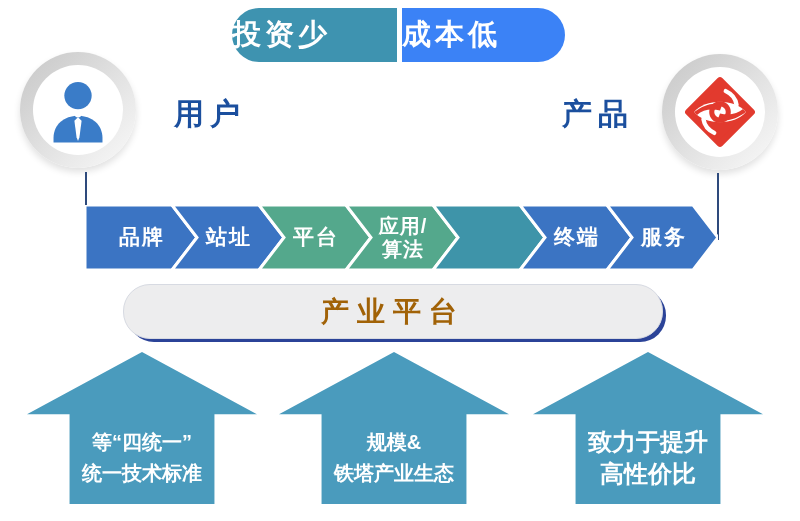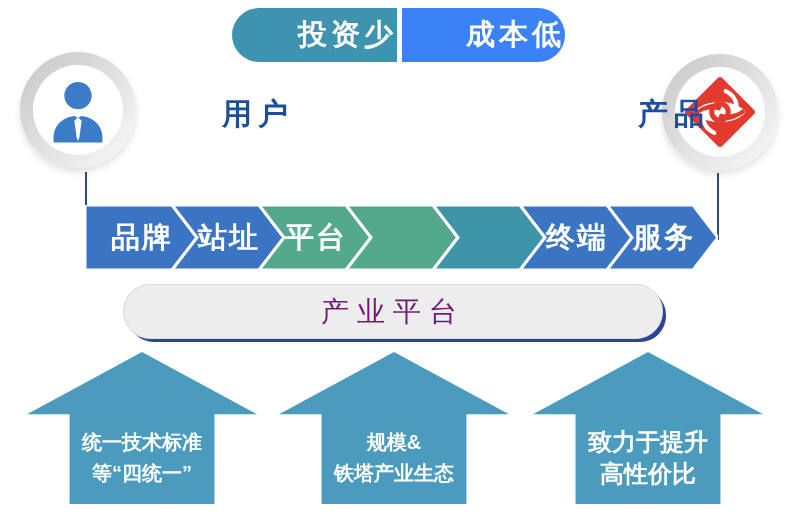--- a/index.html
+++ b/index.html
@@ -1,55 +1,55 @@
 <!DOCTYPE html>
 <html><head>
 <meta charset="utf-8">
 <style>
   html,body{margin:0;padding:0;background:#ffffff;}
   body{font-family:"Liberation Sans","DejaVu Sans",sans-serif;}
   .canvas{position:relative;width:800px;height:521px;background:#ffffff;overflow:hidden;}
 
   
-  .pill{position:absolute;top:8px;height:54px;display:flex;align-items:center;justify-content:flex-end;
+  .pill{position:absolute;top:8px;height:54px;display:flex;align-items:center;justify-content:flex-start;
         color:#ffffff;font-weight:bold;font-size:29px;letter-spacing:4px;}
   .pill-invest{left:232px;width:165px;background:#3E93B0;border-radius:27px 0 0 27px;}
   .pill-cost{left:402px;width:163px;background:#3b82f6;border-radius:0 27px 27px 0;}
 
   
   .ring{position:absolute;width:116px;height:116px;border-radius:50%;
         background:linear-gradient(135deg,#c6c6c6 0%,#e3e3e3 55%,#fafafa 100%);
         box-shadow:0 4px 7px rgba(0,0,0,0.12);}
   .ring-left{left:20px;top:52px;}
   .ring-right{left:662px;top:54px;}
   .ring-inner{position:absolute;left:13px;top:13px;width:90px;height:90px;border-radius:50%;background:#ffffff;
         display:flex;align-items:center;justify-content:center;}
   .ring-inner svg{width:72px;height:72px;}
 
-  .actor-label{position:absolute;top:94px;font-size:30px;font-weight:bold;color:#1B4F9E;letter-spacing:6px;margin-left:48px;}
+  .actor-label{position:absolute;top:94px;font-size:30px;font-weight:bold;color:#1B4F9E;letter-spacing:6px;}
   .user-label{left:174px;}
-  .product-label{left:590px;}
+  .product-label{left:562px;}
 
   
   .connector{position:absolute;width:2px;background:#2E4A7C;}
   .connector-left{left:85px;top:172px;height:34px;}
   .connector-right{left:717px;top:173px;height:67px;}
 
   
   .chain-svg{position:absolute;left:85px;top:205px;width:633px;height:65px;}
   .chain-label{position:absolute;top:205px;height:65px;width:88px;display:flex;flex-direction:column;
-        align-items:center;justify-content:center;color:#ffffff;font-weight:bold;font-size:29px;
+        align-items:center;justify-content:center;color:#ffffff;font-weight:bold;font-size:21px;
         letter-spacing:2px;line-height:1.15;text-align:center;}
   .chain-label.small{font-size:20px;letter-spacing:1px;}
 
   
   .platform-pill{position:absolute;left:123px;top:284px;width:538px;height:53px;background:#EDEDEE;
         border:1px solid #d7dae2;border-radius:27px;box-shadow:4px 4px 0 -1px #2B4398;
         display:flex;align-items:center;justify-content:center;}
-  .platform-pill span{font-size:28px;font-weight:normal;color:#701a75;letter-spacing:8px;}
+  .platform-pill span{font-size:28px;font-weight:bold;color:#a16207;letter-spacing:8px;}
 
   
   .pillar{position:absolute;top:352px;width:230px;height:152px;}
   .pillar-shape{position:absolute;inset:0;background:#4A9BBD;
         clip-path:polygon(50% 0,100% 41%,81.5% 41%,81.5% 100%,18.5% 100%,18.5% 41%,0 41%);}
   .pillar-text{position:absolute;left:10%;right:10%;top:42%;bottom:2%;display:flex;flex-direction:column;
         align-items:center;justify-content:center;color:#ffffff;font-weight:bold;font-size:20px;
         line-height:1.55;text-align:center;white-space:nowrap;}
   .pillar-text.tight{font-size:24px;line-height:1.35;}
   .pillar-1{left:27px;}
@@ -110,36 +110,40 @@
 
   <div class="chain-label" style="left:98px;">
     <span>品牌</span>
   </div>
   <div class="chain-label" style="left:185px;">
     <span>站址</span>
   </div>
   <div class="chain-label" style="left:272px;justify-content:center;">
     <span>平台</span>
   </div>
+  <div class="chain-label small" style="left:359px;">
+    <span>应用/</span>
+    <span>算法</span>
+  </div>
   <div class="chain-label" style="left:533px;">
     <span>终端</span>
   </div>
   <div class="chain-label" style="left:620px;">
     <span>服务</span>
   </div>
 
   <div class="platform-pill">
     <span>产业平台</span>
   </div>
 
   <div class="pillar pillar-1">
     <div class="pillar-shape"></div>
     <div class="pillar-text">
+      <div>等“四统一”</div>
       <div>统一技术标准</div>
-      <div>等“四统一”</div>
     </div>
   </div>
   <div class="pillar pillar-2">
     <div class="pillar-shape"></div>
     <div class="pillar-text">
       <div>规模&amp;</div>
       <div>铁塔产业生态</div>
     </div>
   </div>
   <div class="pillar pillar-3">

